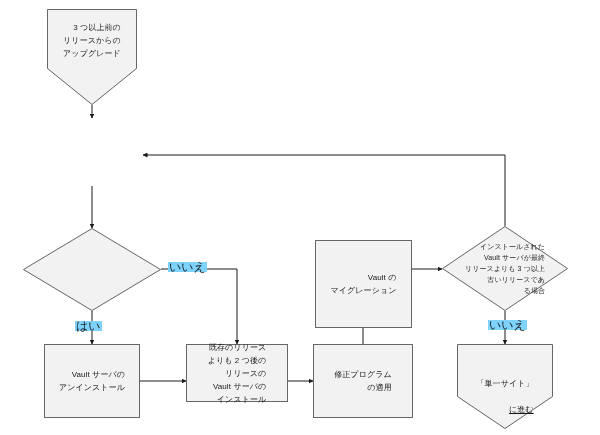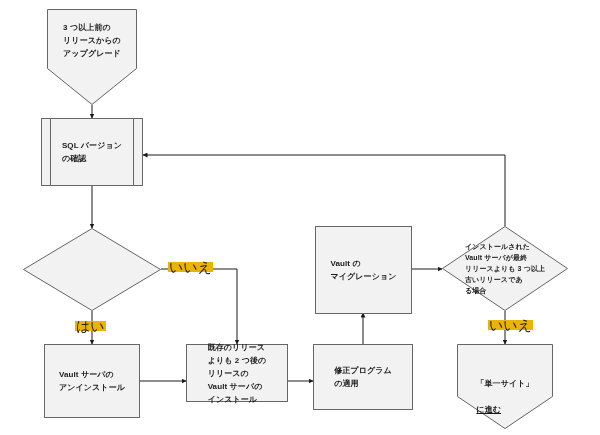--- a/index.html
+++ b/index.html
@@ -25,26 +25,25 @@
     top: 0;
     width: 600px;
     height: 435px;
   }
   .node {
     position: absolute;
     box-sizing: border-box;
     display: flex;
     align-items: center;
     justify-content: center;
-    text-align: left;
+    text-align: right;
     font-size: 8px;
     line-height: 13px;
     color: #1a1a1a;
     letter-spacing: 0.1px;
-    font-weight: bold;
   }
   .node .txt {
     display: block;
     white-space: pre-line;
     padding: 0 3px;
   }
   
   .shape-process {
     background: #f2f2f2;
     border: 1px solid #666666;
@@ -100,26 +99,27 @@
     overflow: visible;
   }
   .shape-pentagon .txt {
     position: relative;
     z-index: 2;
   }
   .pentagon-top-text { align-items: flex-start; padding-top: 12px; }
   .pentagon-end-text { align-items: flex-start; padding-top: 20px; }
   .edge-label {
     position: absolute;
-    font-size: 14px;
+    font-size: 12px;
     line-height: 10px;
     color: #1a1a1a;
-    background: #eab308;
+    background: #7dd3fc;
     padding: 0 1px;
     white-space: nowrap;
+    font-family: Liberation Serif, serif;
   }
   .underline { text-decoration: underline; }
 </style>
 </head>
 <body>
 
 <div id="canvas">
 
   <svg id="edges" viewBox="0 0 600 435" width="600" height="435">
     <defs>
@@ -154,26 +154,20 @@
   <div class="node shape-pentagon pentagon-top-text" style="left:47px; top:9px; width:90px; height:96px;">
     <div class="pent-bg"></div>
     <svg class="outline" width="90" height="96" viewBox="0 0 90 96">
       <polygon points="0.5,0.5 89.5,0.5 89.5,59.5 45,95.5 0.5,59.5" fill="none" stroke="#666666" stroke-width="1"></polygon>
     </svg>
     <span class="txt">3 つ以上前の
 リリースからの
 アップグレード</span>
   </div>
 
-  <div class="node shape-predefined" style="left:41px; top:118px; width:102px; height:68px;">
-    <span class="bar left"></span>
-    <span class="bar right"></span>
-    <span class="txt">SQL バージョン
-の確認</span>
-  </div>
 
   <div class="node shape-decision" style="left:23px; top:228px; width:138px; height:83px;">
     <div class="diamond-bg"></div>
     <svg class="outline" width="138" height="83" viewBox="0 0 138 83">
       <polygon points="69,0.5 137.5,41.5 69,82.5 0.5,41.5" fill="none" stroke="#666666" stroke-width="1"></polygon>
     </svg>
   </div>
 
   <div class="node shape-process" style="left:44px; top:344px; width:96px; height:74px;">
     <span class="txt">Vault サーバの
@@ -181,26 +175,26 @@
   </div>
 
   <div class="node shape-process" style="left:186px; top:344px; width:102px; height:58px;">
     <span class="txt">既存のリリース
 よりも 2 つ後の
 リリースの
 Vault サーバの
 インストール</span>
   </div>
 
-  <div class="node shape-process" style="left:313px; top:344px; width:100px; height:66px;">
+  <div class="node shape-process" style="left:313px; top:344px; width:100px; height:74px;">
     <span class="txt">修正プログラム
 の適用</span>
   </div>
 
-  <div class="node shape-process" style="left:315px; top:226px; width:97px; height:88px;">
+  <div class="node shape-process" style="left:315px; top:240px; width:97px; height:88px;">
     <span class="txt">Vault の
 マイグレーション</span>
   </div>
 
   <div class="node shape-decision" style="left:442px; top:226px; width:126px; height:85px;">
     <div class="diamond-bg"></div>
     <svg class="outline" width="126" height="85" viewBox="0 0 126 85">
       <polygon points="63,0.5 125.5,42.5 63,84.5 0.5,42.5" fill="none" stroke="#666666" stroke-width="1"></polygon>
     </svg>
     <span class="txt" style="font-size:7px; line-height:11px;">インストールされた

